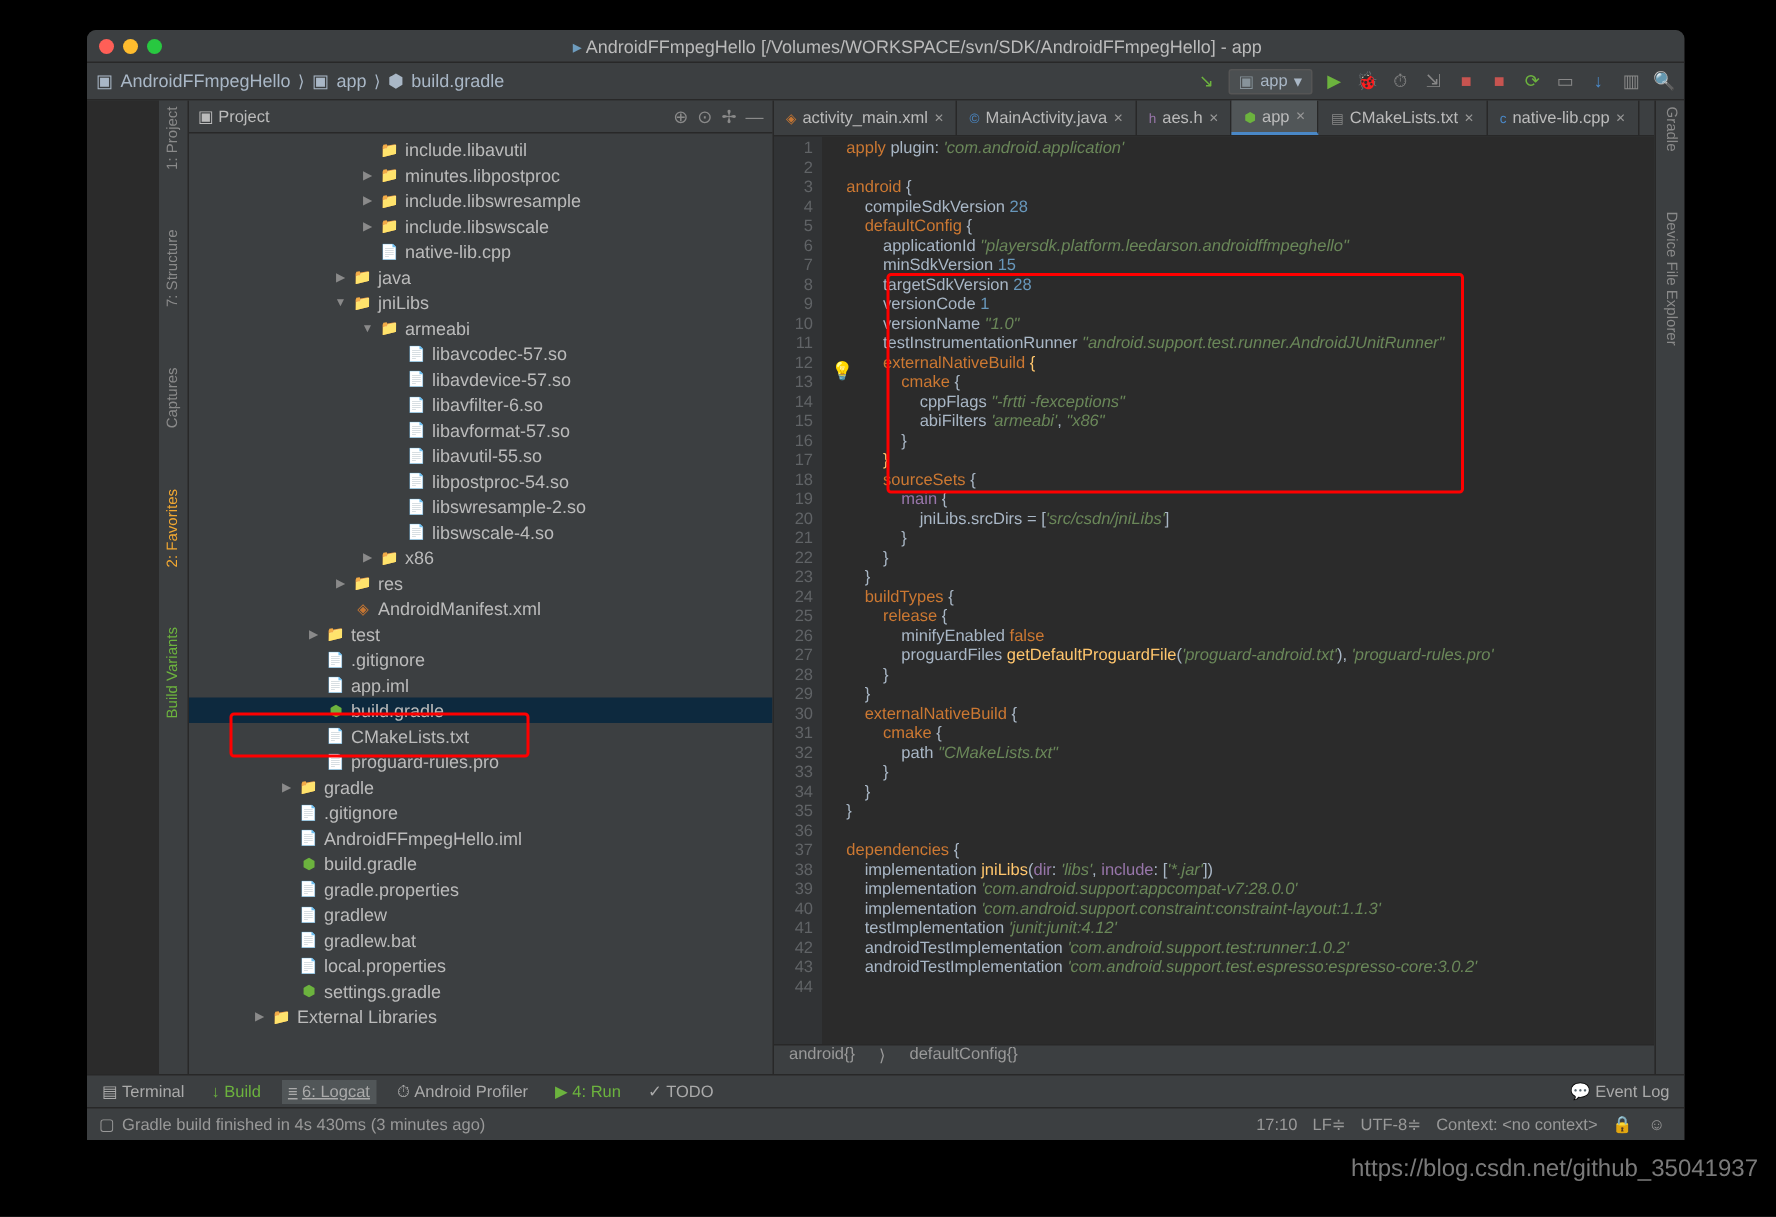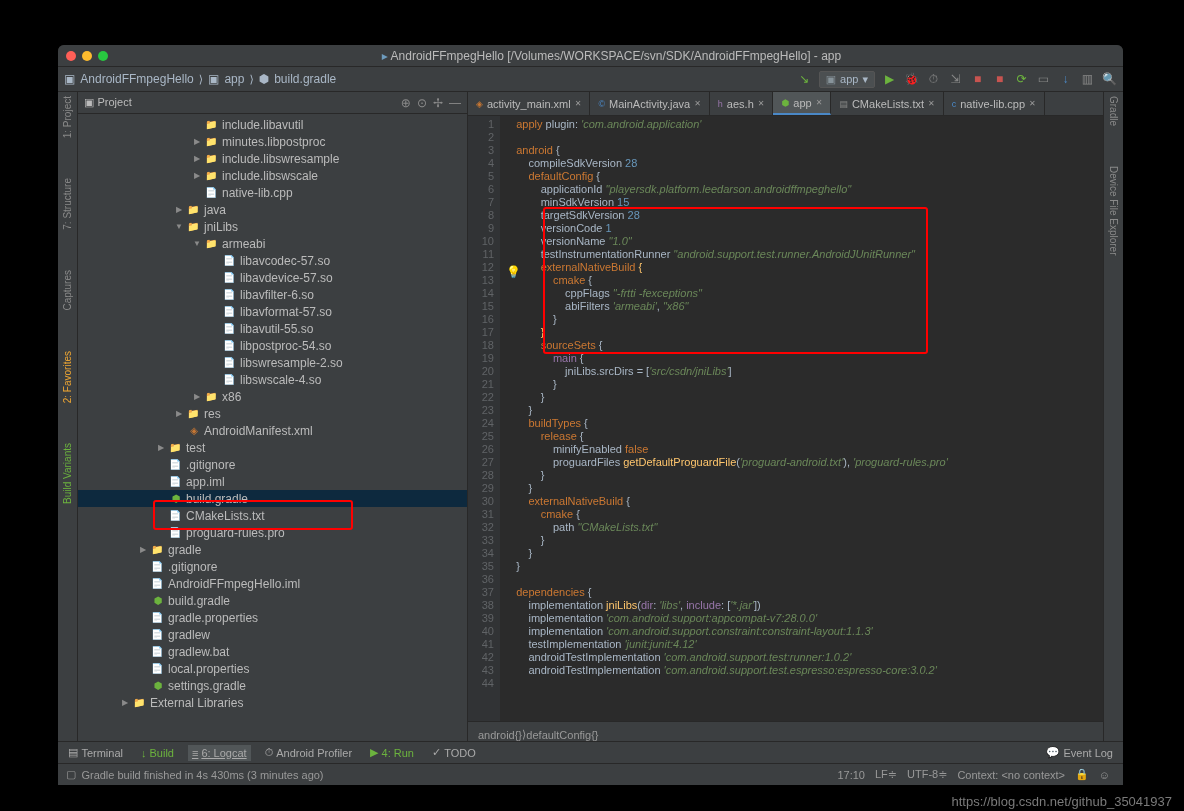--- a/index.html
+++ b/index.html
@@ -1,32 +1,32 @@
 <!DOCTYPE html>
 <html><head>
 <meta charset="utf-8">
 <style>
 * { margin: 0; padding: 0; box-sizing: border-box; font-family: -apple-system, "Segoe UI", sans-serif; }
 body { background: #000; width: 1184px; height: 811px; position: relative; overflow: hidden; }
-.window { position: absolute; top: 20px; left: 58px; width: 1065px; height: 740px; background: #2b2b2b; border-radius: 6px 6px 0 0; overflow: hidden; display: flex; flex-direction: column; font-size: 11px; color: #a9b7c6; margin-top: 25px; }
+.window { position: absolute; top: 20px; left: 58px; width: 1065px; height: 740px; background: #2b2b2b; border-radius: 6px 6px 0 0; overflow: hidden; display: flex; flex-direction: column; font-size: 11px; color: #a9b7c6; }
 .titlebar { height: 22px; background: #3c3f41; display: flex; align-items: center; padding: 0 8px; border-bottom: 1px solid #282828; }
 .traffic { display: flex; gap: 6px; }
 .traffic span { width: 10px; height: 10px; border-radius: 50%; }
 .traffic .r { background: #ff5f57; } .traffic .y { background: #febc2e; } .traffic .g { background: #28c840; }
 .title { flex: 1; text-align: center; color: #bbb; font-size: 12px; }
 .title .icn { color: #6e9cbe; }
 .navbar { height: 25px; background: #3c3f41; display: flex; align-items: center; padding: 0 6px; border-bottom: 1px solid #282828; }
 .navbar .nbl { display: flex; align-items: center; gap: 5px; }
 .navbar .nbl span { color: #a9b7c6; font-size: 12px; }
 .navbar .f-icon { color: #87939a; }
 .navbar .g-icon { color: #6cb33e; }
 .toolbar-r { margin-left: auto; display: flex; align-items: center; gap: 7px; }
 .tool-i { width: 15px; height: 15px; display: inline-flex; align-items: center; justify-content: center; font-size: 12px; }
 .run-cfg { background: #4b4f51; border: 1px solid #555; padding: 1px 6px; border-radius: 2px; font-size: 11px; display: flex; align-items: center; gap: 4px; }
-.content { flex: 1; display: flex; min-height: 0; }
+.content { flex: 1; display: flex; min-height: 0; padding-left: 48px; }
 .sidetabs { width: 20px; background: #3c3f41; border-right: 1px solid #282828; display: flex; flex-direction: column; align-items: center; padding-top: 4px; gap: 40px; color: #8a8a8a; font-size: 10px; }
 .vt { writing-mode: vertical-lr; transform: rotate(180deg); white-space: nowrap; cursor: pointer; }
 .sidetabs-r { width: 20px; background: #3c3f41; border-left: 1px solid #282828; display: flex; flex-direction: column; align-items: center; padding-top: 4px; gap: 40px; color: #8a8a8a; font-size: 10px; }
 .vt-r { writing-mode: vertical-lr; white-space: nowrap; cursor: pointer; }
 .main { flex: 1; display: flex; min-height: 0; }
 .project { width: 390px; background: #3c3f41; border-right: 1px solid #282828; display: flex; flex-direction: column; }
 .phead { height: 22px; display: flex; align-items: center; padding: 0 6px; border-bottom: 1px solid #282828; gap: 6px; color: #bbb; }
 .phead .sp { flex: 1; }
 .phead .ic { color: #8a8a8a; cursor: pointer; font-size: 12px; }
 .tree { flex: 1; overflow: auto; padding: 2px 0; }
@@ -45,29 +45,29 @@
 .tab { padding: 0 8px; display: flex; align-items: center; gap: 4px; border-right: 1px solid #282828; font-size: 11px; cursor: pointer; color: #bbb; }
 .tab.act { background: #515658; border-bottom: 2px solid #4a88c7; }
 .tab .tx { font-size: 8px; color: #999; }
 .tab .ti { font-size: 9px; }
 .code { flex: 1; display: flex; overflow: hidden; font-family: Menlo, Consolas, monospace; font-size: 11px; line-height: 13px; position: relative; }
 .gutter { width: 32px; background: #313335; color: #606366; text-align: right; padding: 2px 6px 2px 2px; user-select: none; }
 .src { flex: 1; padding: 2px 4px; white-space: pre; overflow: hidden; }
 .k { color: #cc7832; } .s { color: #6a8759; font-style: italic; } .n { color: #6897bb; } .m { color: #ffc66d; } .i { color: #9876aa; }
 .hl2 { border: 2px solid #ff0000; position: absolute; top: 91px; left: 75px; width: 385px; height: 147px; pointer-events: none; border-radius: 3px; }
 .bulb { position: absolute; top: 150px; left: 38px; color: #f0a732; font-size: 12px; }
-.crumb { height: 20px; background: #3c3f41; border-top: 1px solid #282828; padding: 0 10px; display: flex; align-items: flex-end; font-size: 11px; color: #999; gap: 0; }
+.crumb { height: 20px; background: #3c3f41; border-top: 1px solid #282828; padding: 0 10px; display: flex; align-items: flex-start; font-size: 11px; color: #999; gap: 16px; }
 .bottombar { height: 22px; background: #3c3f41; border-top: 1px solid #282828; display: flex; align-items: center; padding: 0 6px; gap: 10px; font-size: 11px; color: #aaa; }
 .bottombar .bi { display: flex; align-items: center; gap: 3px; cursor: pointer; padding: 2px 4px; }
 .bottombar .bi.act { background: #515658; text-decoration: underline; }
 .bottombar .sp { flex: 1; }
 .status { height: 22px; background: #3c3f41; border-top: 1px solid #282828; display: flex; align-items: center; padding: 0 8px; font-size: 11px; color: #999; }
 .status .sp { flex: 1; }
 .status .si { padding: 0 5px; text-align: right; }
-.watermark { position: absolute; bottom: 2px; right: 12px; color: #7a7a7a; font-size: 13px; font-family: sans-serif; }
+.watermark { position: absolute; bottom: 22px; right: 12px; color: #7a7a7a; font-size: 16px; font-family: sans-serif; }
 </style>
 </head>
 <body>
 
 <div class="window">
   <div class="titlebar">
     <div class="traffic">
         <span class="r"></span>
         <span class="y"></span>
         <span class="g"></span>

